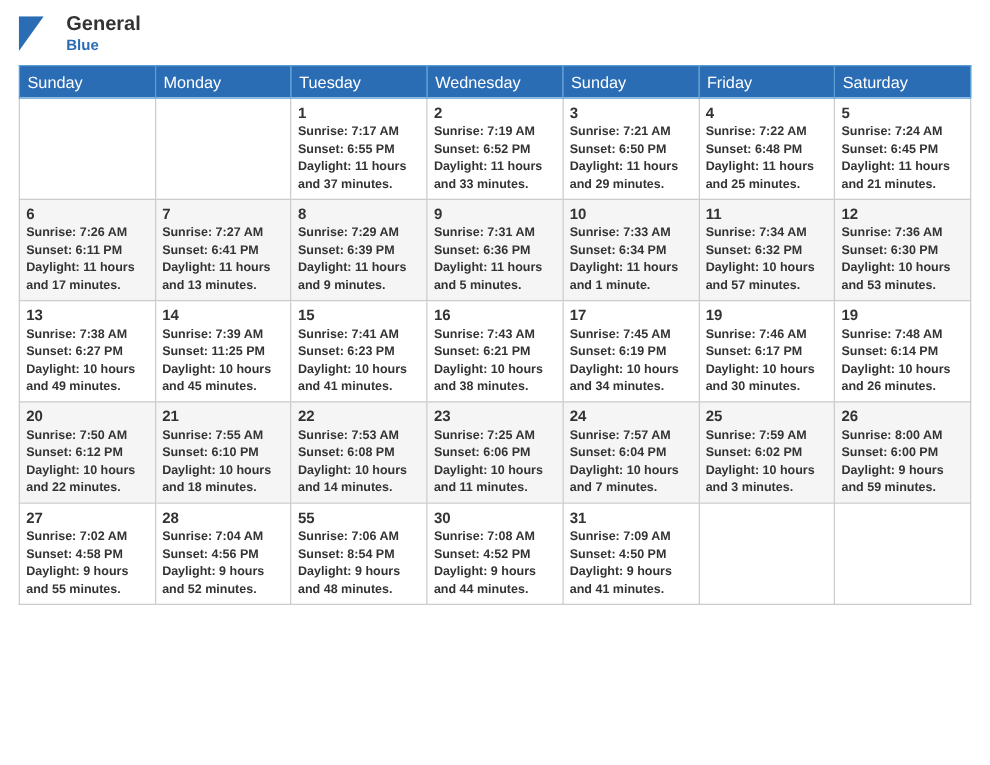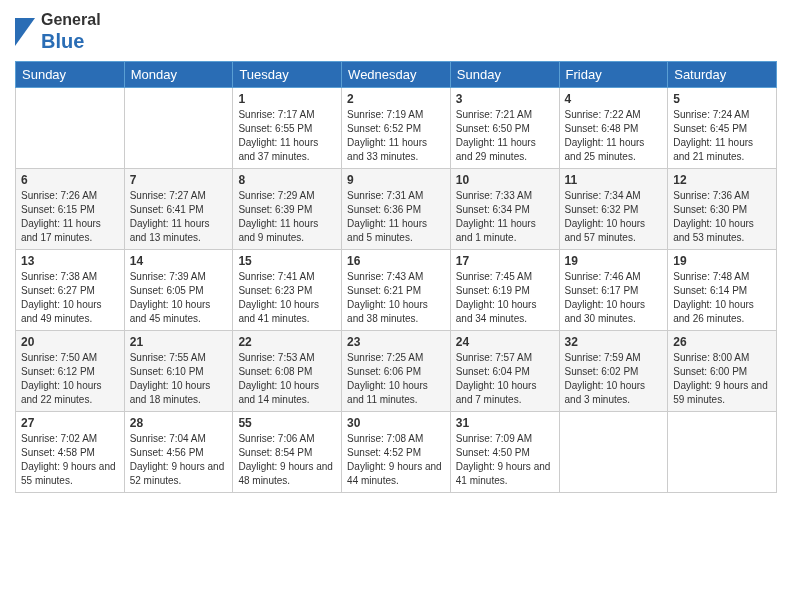--- a/index.html
+++ b/index.html
@@ -18,21 +18,21 @@
     }
     .header {
       display: flex;
       justify-content: space-between;
       align-items: flex-start;
       margin-bottom: 8px;
     }
     .logo {
       display: flex;
       align-items: center;
-      gap: 6px;
+      gap: 18px;
     }
     .title-block {
       text-align: right;
     }
     .month-title {
       font-size: 32px;
       font-weight: normal;
       color: #333;
     }
     .location {
@@ -69,37 +69,38 @@
     .day-num {
       font-size: 12px;
       font-weight: bold;
       display: block;
       margin-bottom: 2px;
     }
     .cell-text {
       font-size: 10px;
       line-height: 1.4;
       color: #333;
+      font-weight: bold;
     }
     .empty {
       background: #fff !important;
     }
   </style>
 </head>
 <body>
 
 <div class="page">
   <div class="header">
     <div class="logo">
         <svg width="20" height="28" viewBox="0 0 20 28">
           <polygon points="0,0 20,0 0,28" fill="#2a6db5"></polygon>
         </svg>
         <div>
           <div style="font-size: 16px; font-weight: bold; color: rgb(51, 51, 51); line-height: 1.2;">General</div>
-          <div style="font-size: 20px; font-weight: bold; color: rgb(42, 109, 181); line-height: 1.2;">Blue</div>
+          <div style="font-size: 12px; font-weight: bold; color: rgb(42, 109, 181); line-height: 1.2;">Blue</div>
         </div>
       </div>
     <div class="title-block">
       <div class="month-title"></div>
       <div class="location"></div>
     </div>
   </div>
 
   <table>
     <thead>
@@ -145,21 +146,21 @@
             <span class="day-num">5</span>
             <div class="cell-text">Sunrise: 7:24 AM
 Sunset: 6:45 PM
 Daylight: 11 hours and 21 minutes.</div>
           </td>
         </tr>
         <tr>
           <td>
             <span class="day-num">6</span>
             <div class="cell-text">Sunrise: 7:26 AM
-Sunset: 6:15 PM
+Sunset: 6:11 PM
 Daylight: 11 hours and 17 minutes.</div>
           </td>
           <td>
             <span class="day-num">7</span>
             <div class="cell-text">Sunrise: 7:27 AM
 Sunset: 6:41 PM
 Daylight: 11 hours and 13 minutes.</div>
           </td>
           <td>
             <span class="day-num">8</span>
@@ -195,21 +196,21 @@
         <tr>
           <td>
             <span class="day-num">13</span>
             <div class="cell-text">Sunrise: 7:38 AM
 Sunset: 6:27 PM
 Daylight: 10 hours and 49 minutes.</div>
           </td>
           <td>
             <span class="day-num">14</span>
             <div class="cell-text">Sunrise: 7:39 AM
-Sunset: 6:05 PM
+Sunset: 11:25 PM
 Daylight: 10 hours and 45 minutes.</div>
           </td>
           <td>
             <span class="day-num">15</span>
             <div class="cell-text">Sunrise: 7:41 AM
 Sunset: 6:23 PM
 Daylight: 10 hours and 41 minutes.</div>
           </td>
           <td>
             <span class="day-num">16</span>
@@ -261,21 +262,21 @@
 Sunset: 6:06 PM
 Daylight: 10 hours and 11 minutes.</div>
           </td>
           <td>
             <span class="day-num">24</span>
             <div class="cell-text">Sunrise: 7:57 AM
 Sunset: 6:04 PM
 Daylight: 10 hours and 7 minutes.</div>
           </td>
           <td>
-            <span class="day-num">32</span>
+            <span class="day-num">25</span>
             <div class="cell-text">Sunrise: 7:59 AM
 Sunset: 6:02 PM
 Daylight: 10 hours and 3 minutes.</div>
           </td>
           <td>
             <span class="day-num">26</span>
             <div class="cell-text">Sunrise: 8:00 AM
 Sunset: 6:00 PM
 Daylight: 9 hours and 59 minutes.</div>
           </td>

